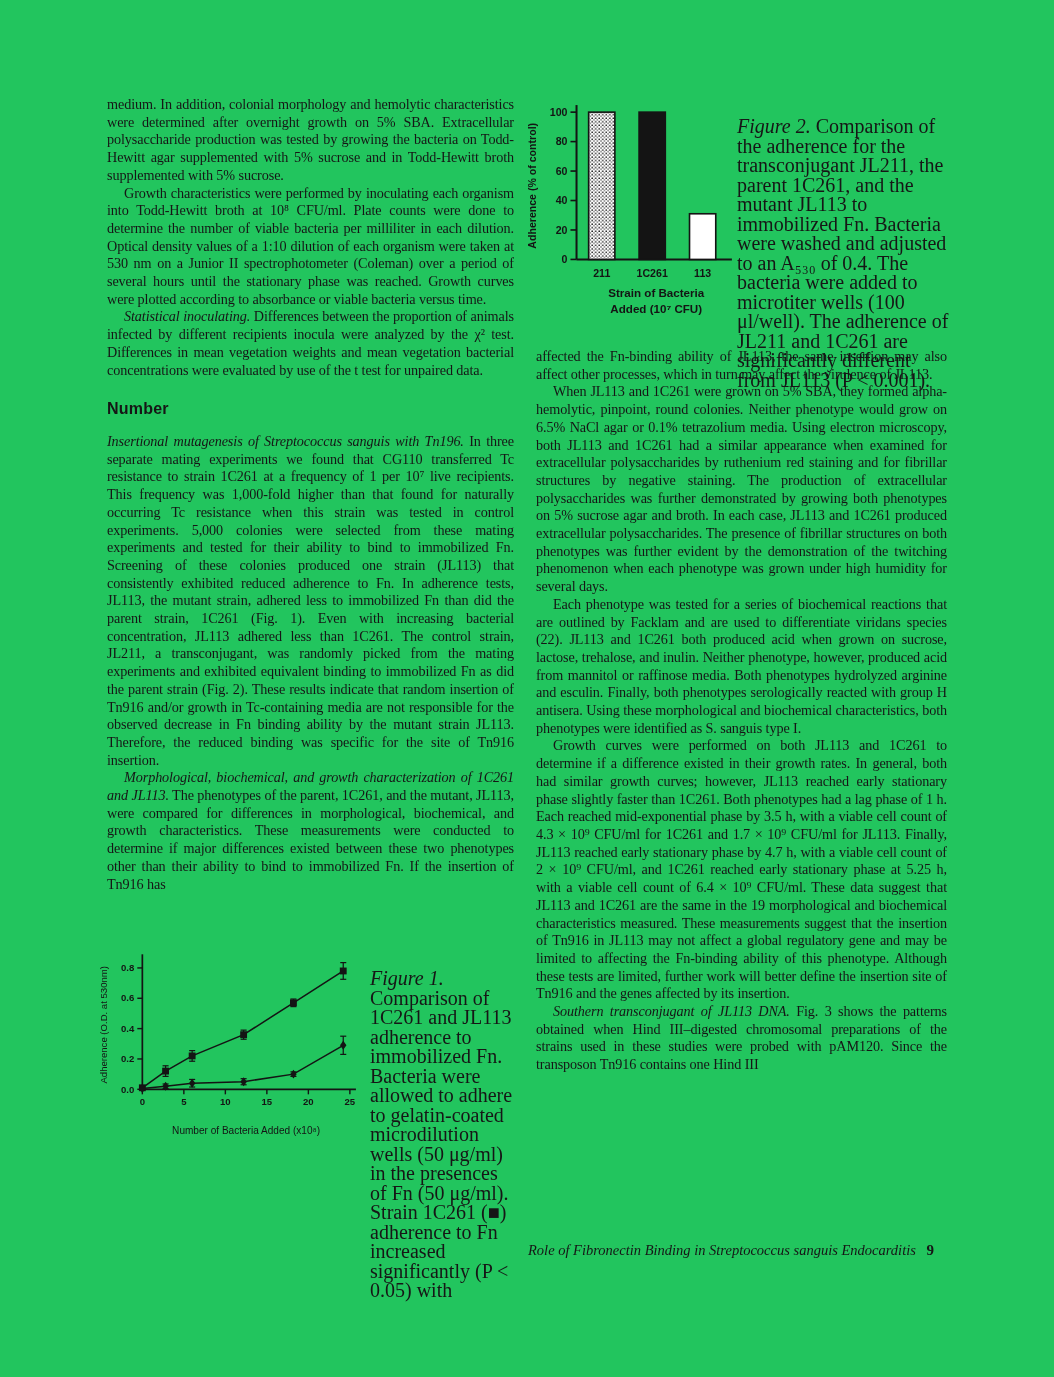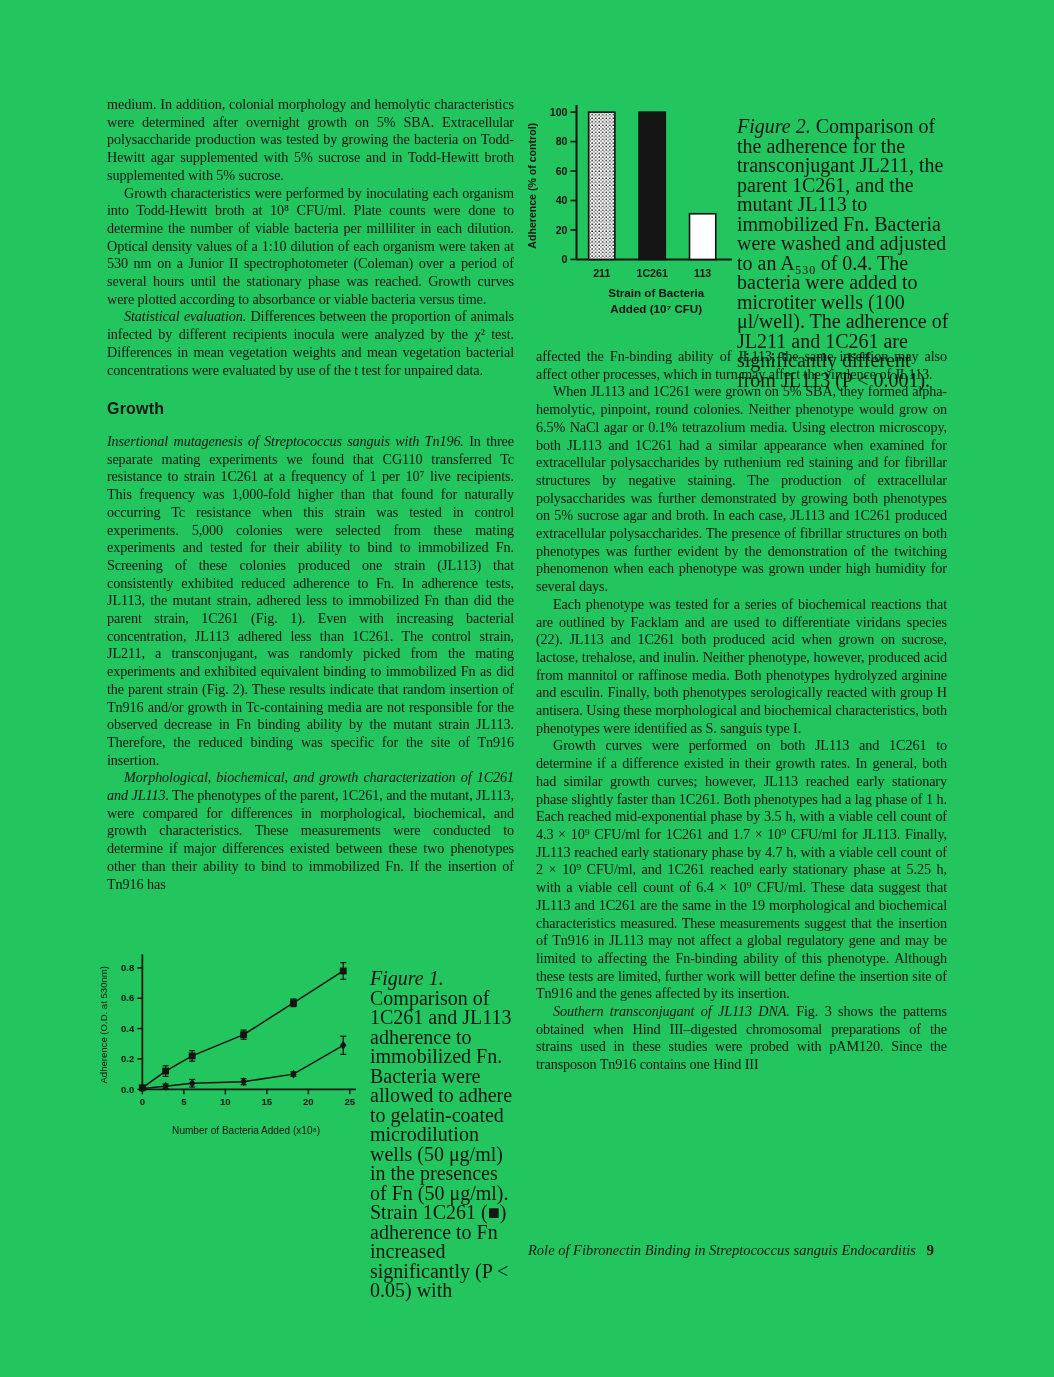--- a/index.html
+++ b/index.html
@@ -25,24 +25,24 @@
   .footer .page-num { margin-left:auto; padding-right:14px; font-weight:700; font-size:15px; }
 </style>
 </head>
 <body>
 
 <div class="page">
 
   <div class="block body-text" style="left:107px; top:96px; width:407px;">
     <p>medium. In addition, colonial morphology and hemolytic characteristics were determined after overnight growth on 5% SBA. Extracellular polysaccharide production was tested by growing the bacteria on Todd-Hewitt agar supplemented with 5% sucrose and in Todd-Hewitt broth supplemented with 5% sucrose.</p>
     <p class="indent">Growth characteristics were performed by inoculating each organism into Todd-Hewitt broth at 10⁸ CFU/ml. Plate counts were done to determine the number of viable bacteria per milliliter in each dilution. Optical density values of a 1:10 dilution of each organism were taken at 530 nm on a Junior II spectrophotometer (Coleman) over a period of several hours until the stationary phase was reached. Growth curves were plotted according to absorbance or viable bacteria versus time.</p>
-    <p class="indent"><span class="lead-italic">Statistical evaluation.</span><span> Differences between the proportion of animals infected by different recipients inocula were analyzed by the χ² test. Differences in mean vegetation weights and mean vegetation bacterial concentrations were evaluated by use of the t test for unpaired data.</span></p>
+    <p class="indent"><span class="lead-italic">Statistical inoculating.</span><span> Differences between the proportion of animals infected by different recipients inocula were analyzed by the χ² test. Differences in mean vegetation weights and mean vegetation bacterial concentrations were evaluated by use of the t test for unpaired data.</span></p>
   </div>
 
-  <h2 class="block results-heading" style="left:107px; top:400px;">Growth</h2>
+  <h2 class="block results-heading" style="left:107px; top:400px;">Number</h2>
 
   <div class="block body-text" style="left:107px; top:433px; width:407px;">
     <p><span class="lead-italic">Insertional mutagenesis of Streptococcus sanguis with Tn196.</span><span> In three separate mating experiments we found that CG110 transferred Tc resistance to strain 1C261 at a frequency of 1 per 10⁷ live recipients. This frequency was 1,000-fold higher than that found for naturally occurring Tc resistance when this strain was tested in control experiments. 5,000 colonies were selected from these mating experiments and tested for their ability to bind to immobilized Fn. Screening of these colonies produced one strain (JL113) that consistently exhibited reduced adherence to Fn. In adherence tests, JL113, the mutant strain, adhered less to immobilized Fn than did the parent strain, 1C261 (Fig. 1). Even with increasing bacterial concentration, JL113 adhered less than 1C261. The control strain, JL211, a transconjugant, was randomly picked from the mating experiments and exhibited equivalent binding to immobilized Fn as did the parent strain (Fig. 2). These results indicate that random insertion of Tn916 and/or growth in Tc-containing media are not responsible for the observed decrease in Fn binding ability by the mutant strain JL113. Therefore, the reduced binding was specific for the site of Tn916 insertion.</span></p>
     <p class="indent"><span class="lead-italic">Morphological, biochemical, and growth characterization of 1C261 and JL113.</span><span> The phenotypes of the parent, 1C261, and the mutant, JL113, were compared for differences in morphological, biochemical, and growth characteristics. These measurements were conducted to determine if major differences existed between these two phenotypes other than their ability to bind to immobilized Fn. If the insertion of Tn916 has</span></p>
   </div>
 
   <svg id="figure1-chart" class="block" style="left:96px; top:948px; width:270px; height:202px;" viewBox="0 0 268 200">
       <line x1="46" y1="6" x2="46" y2="140" stroke="#141414" stroke-width="1.7"></line>
       <line x1="46" y1="140" x2="258" y2="140" stroke="#141414" stroke-width="1.7"></line>
       <line x1="41" y1="140" x2="46" y2="140" stroke="#141414" stroke-width="1.4"></line>

